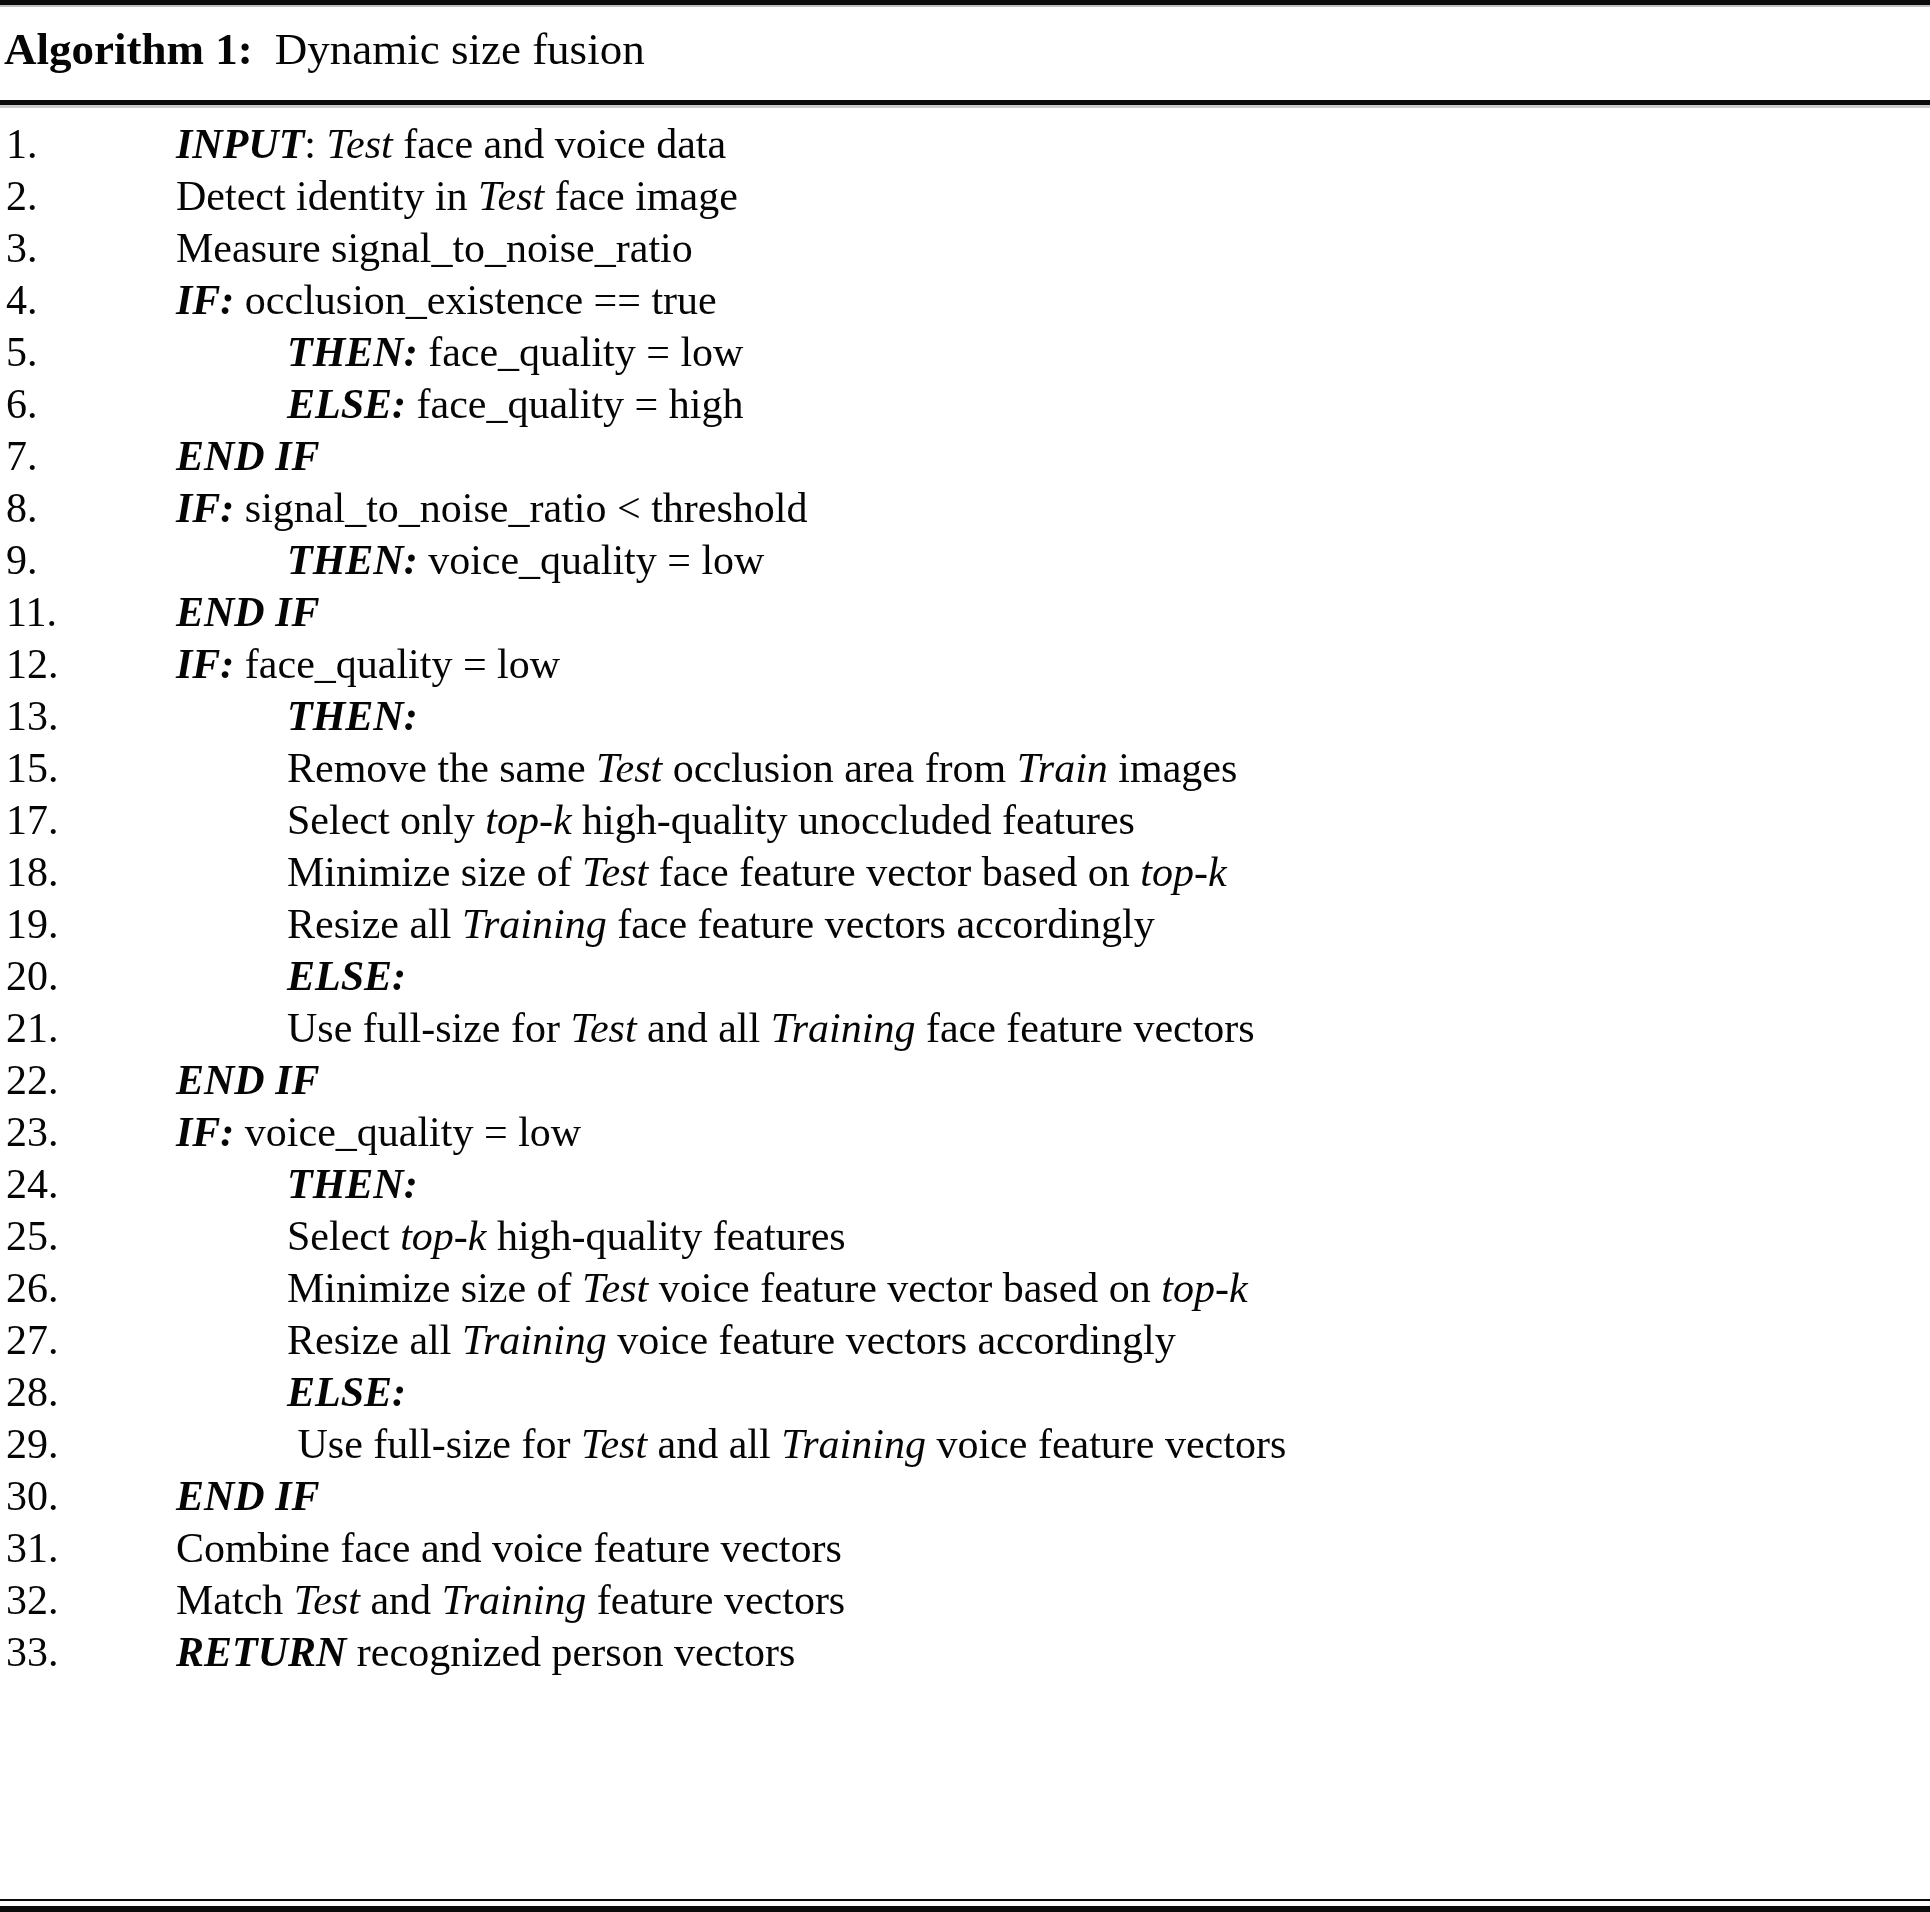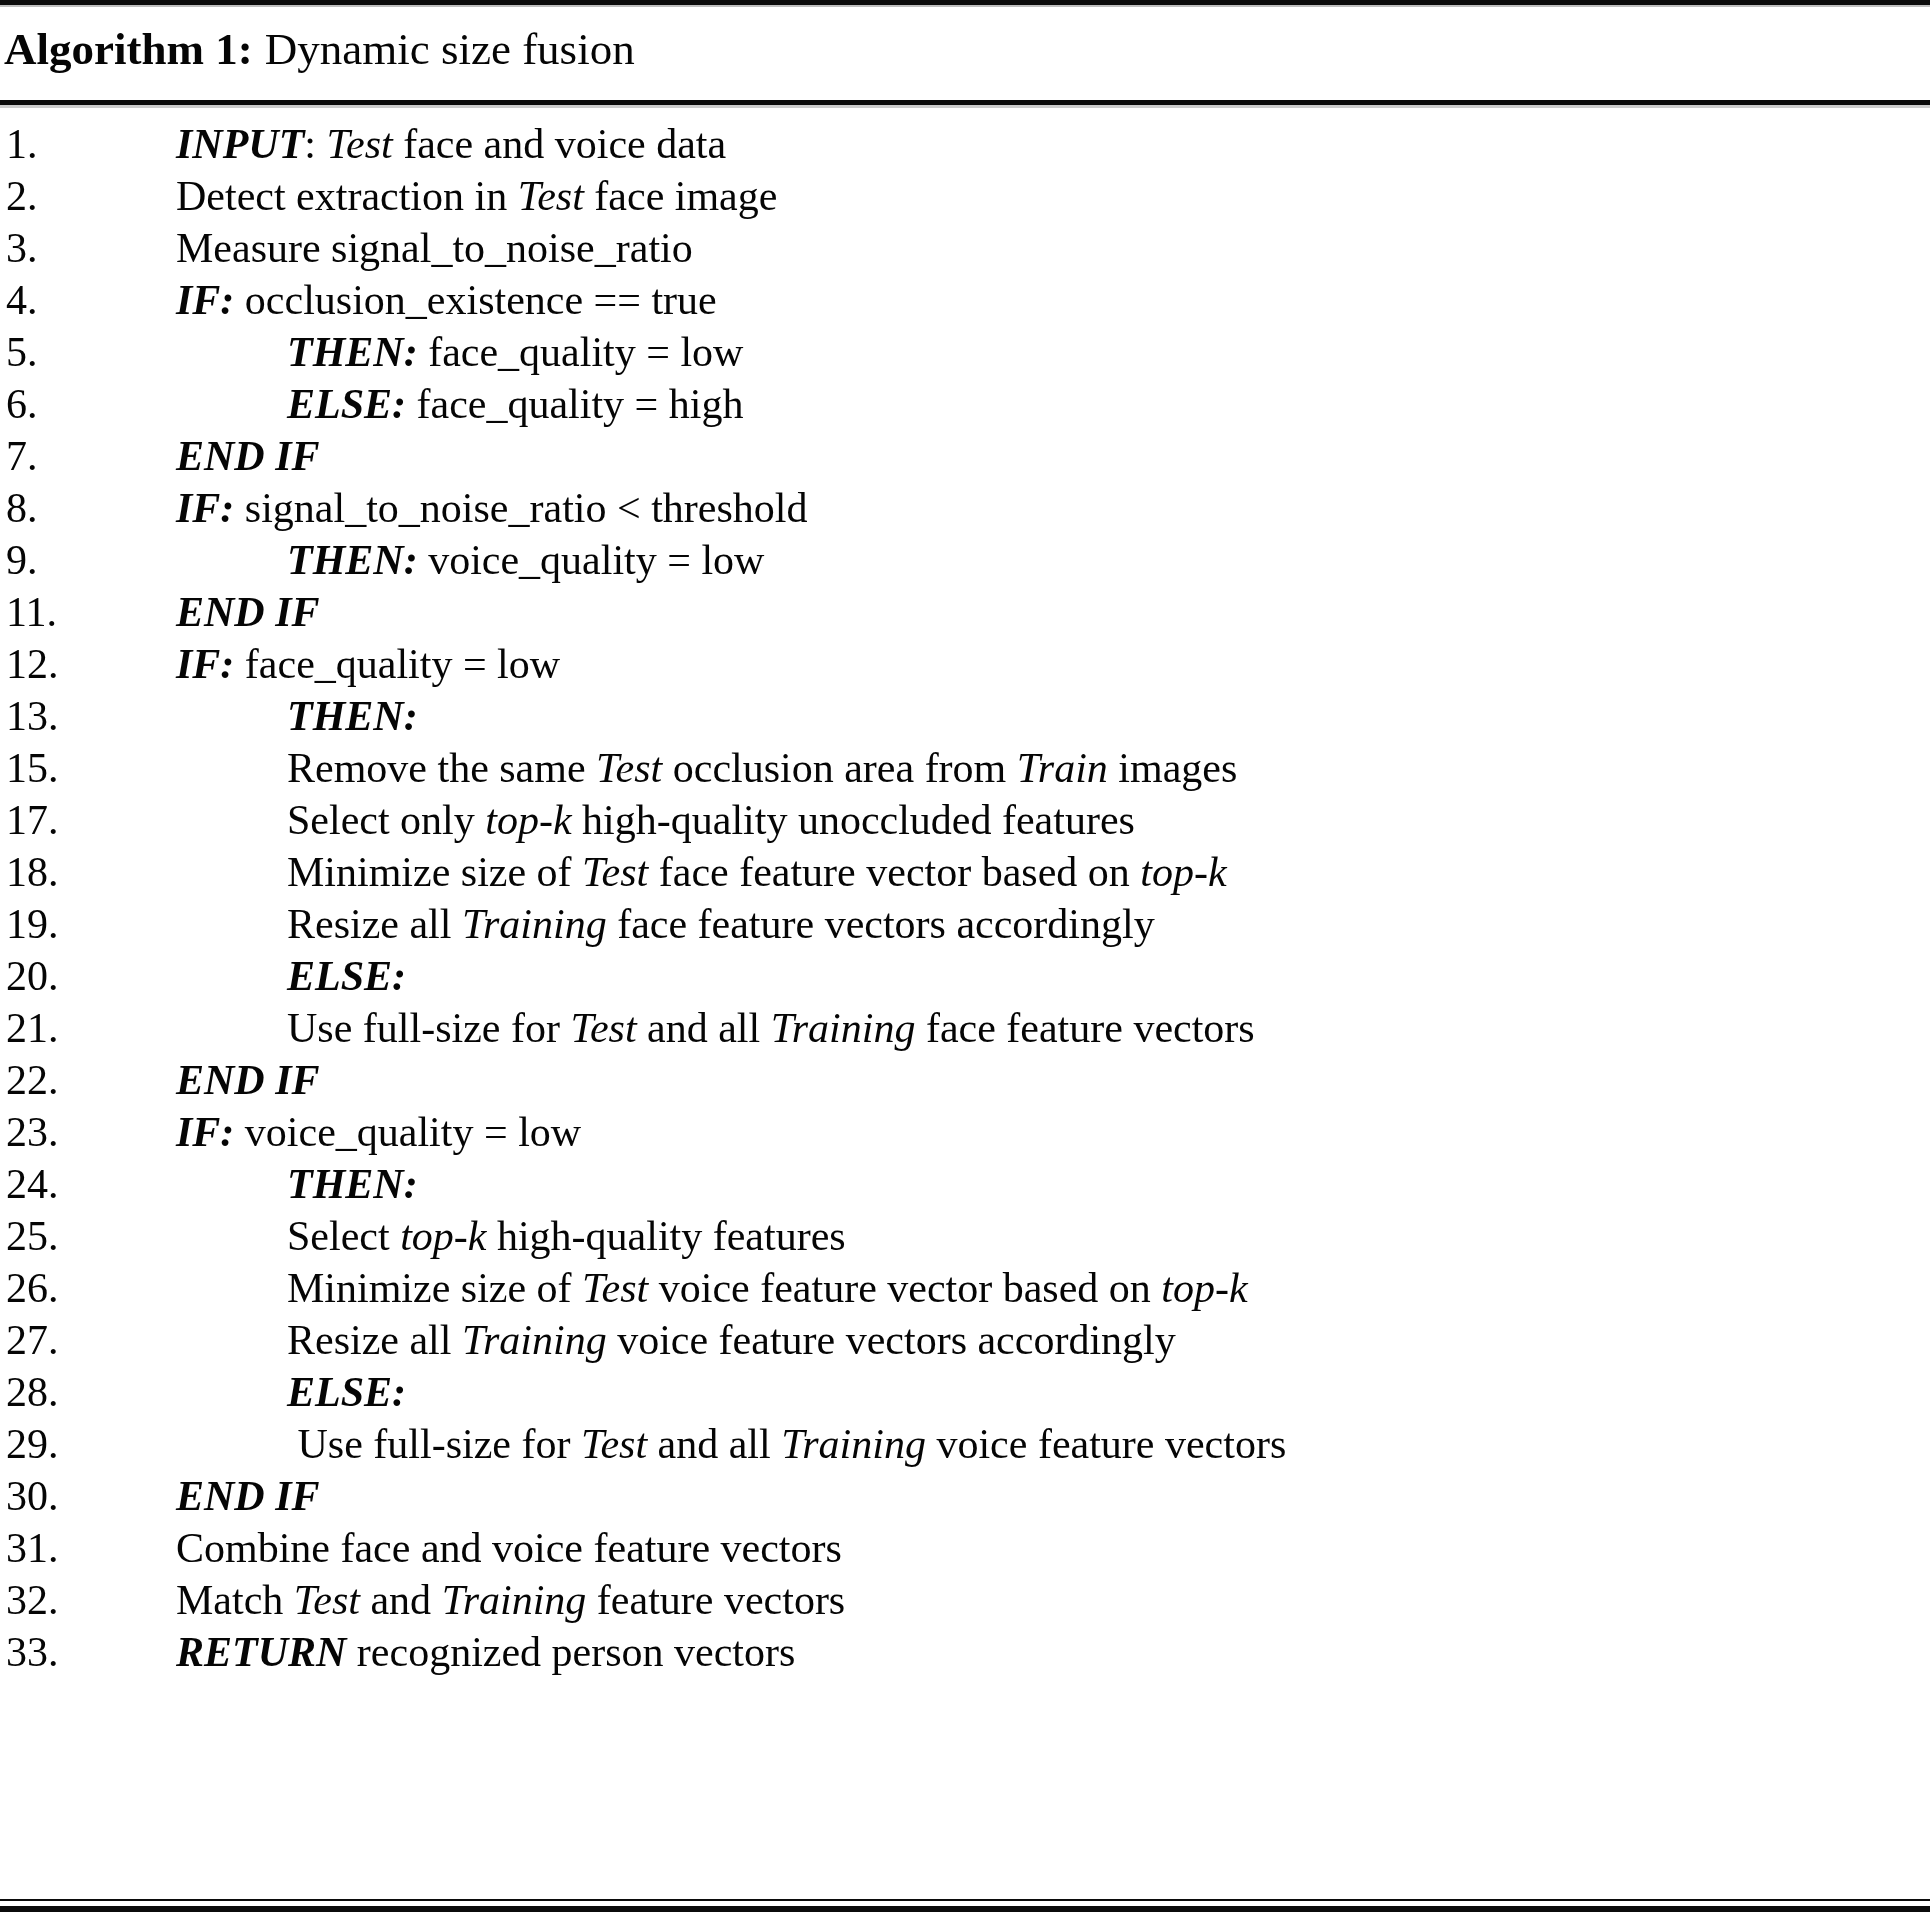--- a/index.html
+++ b/index.html
@@ -29,21 +29,21 @@
 
   .title-row {
     position: absolute;
     top: 18px;
     left: 4px;
     right: 10px;
     font-size: 45px;
     line-height: 63px;
     white-space: nowrap;
   }
-  .title-label { font-weight: bold; margin-right: 12px; }
+  .title-label { font-weight: bold; margin-right: 22px; }
   .title-text  { font-weight: normal; text-align: right; }
 
   .lines {
     position: absolute;
     top: 118px;
     left: 0;
     right: 0;
   }
   .line {
     display: flex;
@@ -72,21 +72,21 @@
   <div class="rule rule-top"></div>
 
   <div class="title-row">
     <span class="title-label">Algorithm 1:</span><span class="title-text">Dynamic size fusion</span>
   </div>
 
   <div class="rule rule-mid"></div>
 
   <div class="lines" id="lines">
       <div class="line"><span class="num">1.</span><span class="content indent-1"><span class="seg-b">INPUT</span><span class="seg-r">: </span><span class="seg-i">Test</span><span class="seg-r"> face and voice data</span></span></div>
-      <div class="line"><span class="num">2.</span><span class="content indent-1"><span class="seg-r">Detect extraction in </span><span class="seg-i">Test</span><span class="seg-r"> face image</span></span></div>
+      <div class="line"><span class="num">2.</span><span class="content indent-1"><span class="seg-r">Detect identity in </span><span class="seg-i">Test</span><span class="seg-r"> face image</span></span></div>
       <div class="line"><span class="num">3.</span><span class="content indent-1"><span class="seg-r">Measure signal_to_noise_ratio</span></span></div>
       <div class="line"><span class="num">4.</span><span class="content indent-1"><span class="seg-b">IF:</span><span class="seg-r"> occlusion_existence == true</span></span></div>
       <div class="line"><span class="num">5.</span><span class="content indent-2"><span class="seg-b">THEN:</span><span class="seg-r"> face_quality = low</span></span></div>
       <div class="line"><span class="num">6.</span><span class="content indent-2"><span class="seg-b">ELSE:</span><span class="seg-r"> face_quality = high</span></span></div>
       <div class="line"><span class="num">7.</span><span class="content indent-1"><span class="seg-b">END IF</span></span></div>
       <div class="line"><span class="num">8.</span><span class="content indent-1"><span class="seg-b">IF:</span><span class="seg-r"> signal_to_noise_ratio &lt; threshold</span></span></div>
       <div class="line"><span class="num">9.</span><span class="content indent-2"><span class="seg-b">THEN:</span><span class="seg-r"> voice_quality = low</span></span></div>
       <div class="line"><span class="num">11.</span><span class="content indent-1"><span class="seg-b">END IF</span></span></div>
       <div class="line"><span class="num">12.</span><span class="content indent-1"><span class="seg-b">IF:</span><span class="seg-r"> face_quality = low</span></span></div>
       <div class="line"><span class="num">13.</span><span class="content indent-2"><span class="seg-b">THEN:</span></span></div>

